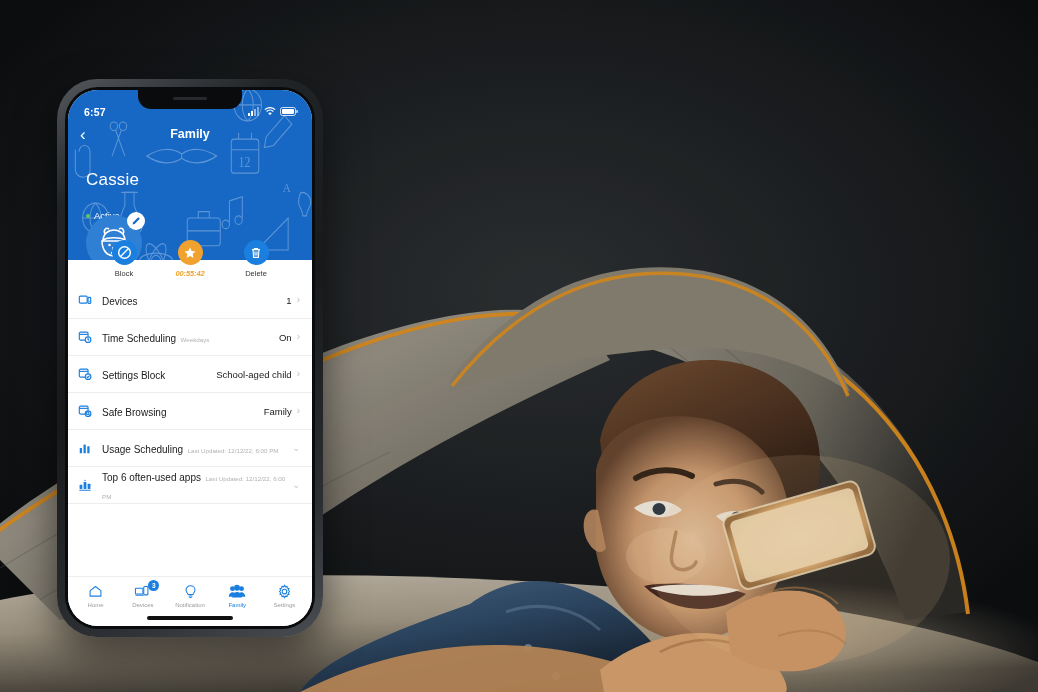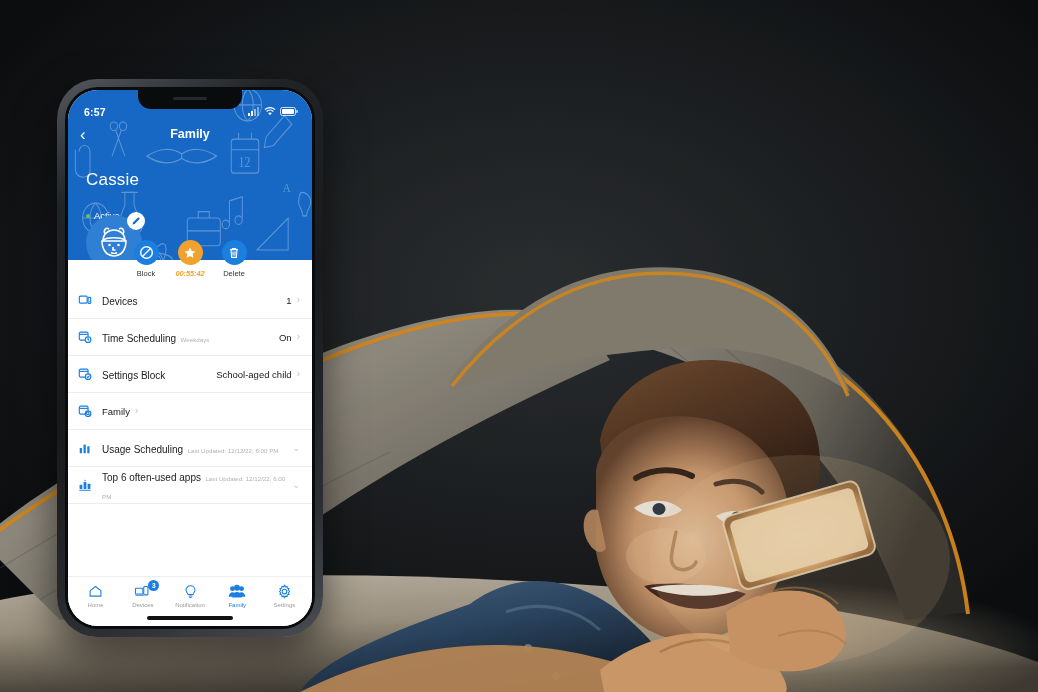--- a/index.html
+++ b/index.html
@@ -103,21 +103,21 @@
   .edit-badge {
     position:absolute; top:-3px; right:-3px;
     width:18px; height:18px; border-radius:50%;
     background:#fff;
     display:flex; align-items:center; justify-content:center;
   }
 
   
   .actions {
     position:relative;
-    display:flex; justify-content:center; 
+    display:flex; justify-content:center; gap:22px;
     height:42px;
   }
   .actions::before {
     content:""; position:absolute; left:0; right:0; bottom:0;
     height:22px; background:#fff; z-index:0;
   }
   .act { position:relative; z-index:2; width:44px; text-align:center; }
   .act-circle {
     width:25px; height:25px; border-radius:50%;
     margin:0 auto;
@@ -510,20 +510,23 @@
       <div class="row">
         <span class="row-icon">
           <svg width="14" height="14" viewBox="0 0 16 16" fill="none" stroke="#1b7fe0" stroke-width="1.3">
                 <rect x="1.5" y="2.5" width="10" height="9" rx="1.5"></rect>
                 <path d="M1.5 5 L11.5 5"></path>
                 <circle cx="11.5" cy="11" r="3.2" fill="#fff"></circle>
                 <circle cx="11" cy="10.5" r="1.5"></circle>
                 <path d="M12.2 11.8 L13.6 13.1"></path>
               </svg>
         </span>
+        <span class="row-text">
+          <span class="row-title">Safe Browsing</span>
+        </span>
         <span class="row-val">Family</span>
         <span class="chev">›</span>
       </div>
 
       <div class="row tall">
         <span class="row-icon">
           <svg width="14" height="14" viewBox="0 0 16 16" fill="#1b7fe0">
                 <rect x="2" y="8" width="2.6" height="6" rx=".6"></rect>
                 <rect x="6.3" y="4" width="2.6" height="10" rx=".6"></rect>
                 <rect x="10.6" y="6" width="2.6" height="8" rx=".6"></rect>

